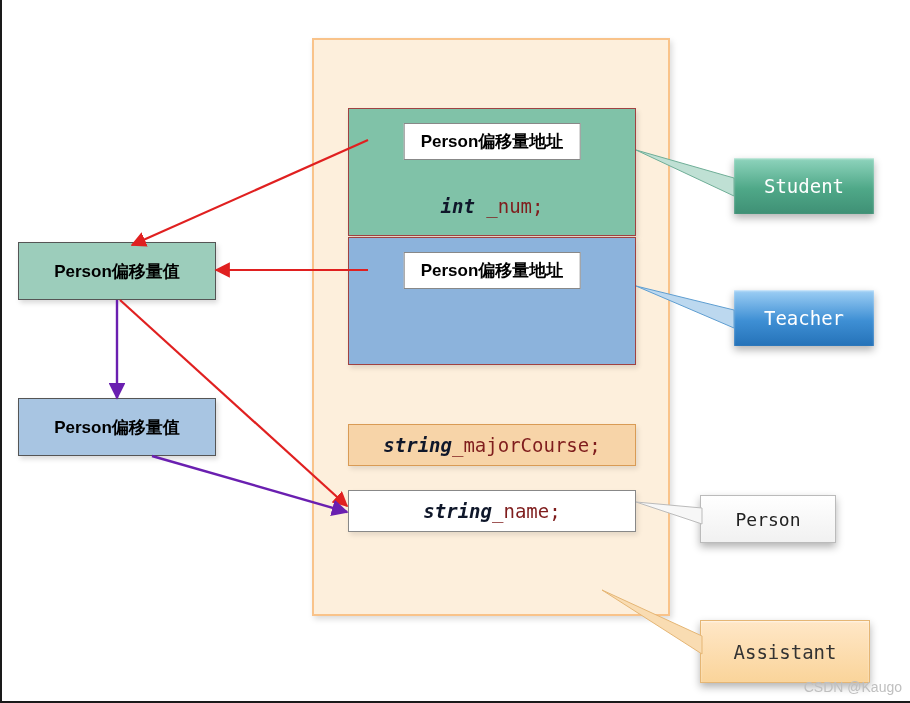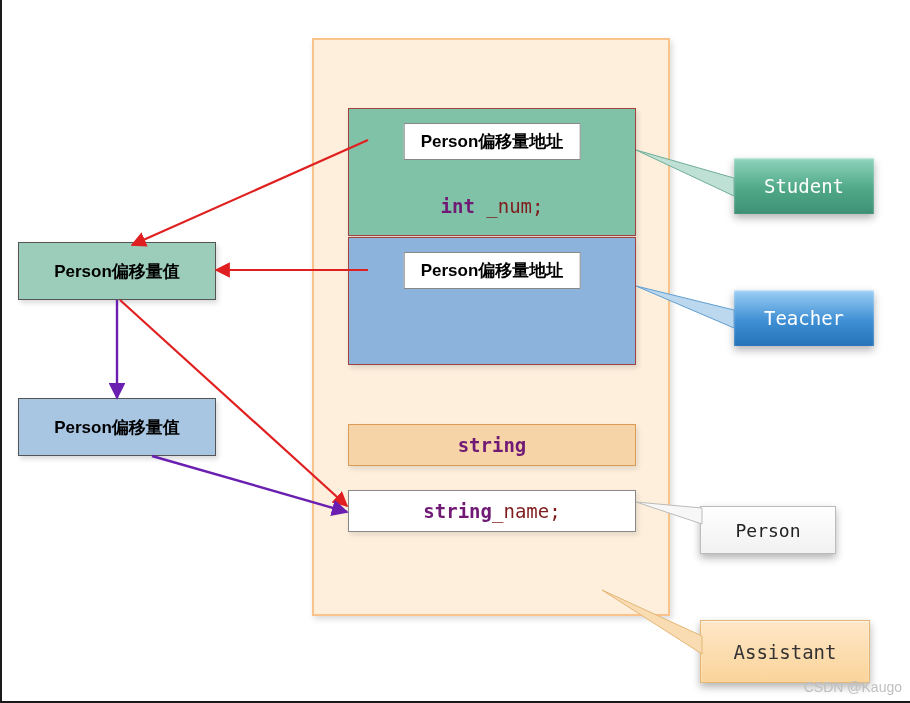--- a/index.html
+++ b/index.html
@@ -53,21 +53,21 @@
     font-size: 17px;
     white-space: nowrap;
   }
   .member-line {
     position: absolute;
     left: 0; right: 0;
     bottom: 18px;
     text-align: center;
     font-size: 19px;
   }
-  .kw-int, .kw-string { color: #701a75; font-weight: bold; }
+  .kw-int, .kw-string { color: #0f172a; font-weight: bold; font-style: italic; }
   .ident { color: #7f1d1d; }
 
   
   .offset-green {
     left: 16px; top: 242px;
     width: 198px; height: 58px;
     background: #9CCDBB;
     border: 1.5px solid #555;
     box-shadow: 2px 3px 5px rgba(0,0,0,0.15);
     display: flex; align-items: center; justify-content: center;
@@ -118,21 +118,21 @@
   }
   .callout-student {
     left: 732px; top: 158px;
     background: linear-gradient(to bottom, #8FD4BD 0%, #4FA888 55%, #3F9075 100%);
   }
   .callout-teacher {
     left: 732px; top: 290px;
     background: linear-gradient(to bottom, #9ECFF5 0%, #3E8FD4 55%, #2572B8 100%);
   }
   .callout-person {
-    left: 698px; top: 506px;
+    left: 698px; top: 495px;
     width: 136px; height: 48px;
     background: linear-gradient(to bottom, #ffffff 0%, #f1f1f1 100%);
     color: #222;
     border: 1.5px solid #bbb;
     font-size: 18px;
   }
   .callout-assistant {
     left: 698px; top: 620px;
     width: 170px; height: 63px;
     background: linear-gradient(to bottom, #FFE7C7 0%, #FAD49A 100%);
@@ -174,20 +174,21 @@
 
 <div class="container offset-green">
   <span>Person偏移量值</span>
 </div>
 <div class="container offset-blue">
   <span>Person偏移量值</span>
 </div>
 
 <div class="container major-box">
   <span class="kw-string">string</span>
+    <span class="ident"> _majorCourse;</span>
 </div>
 
 <div class="container name-box">
   <span class="kw-string">string</span>
     <span class="ident"> _name;</span>
 </div>
 
 <div class="callout callout-student">
   <span>Student</span>
 </div>

